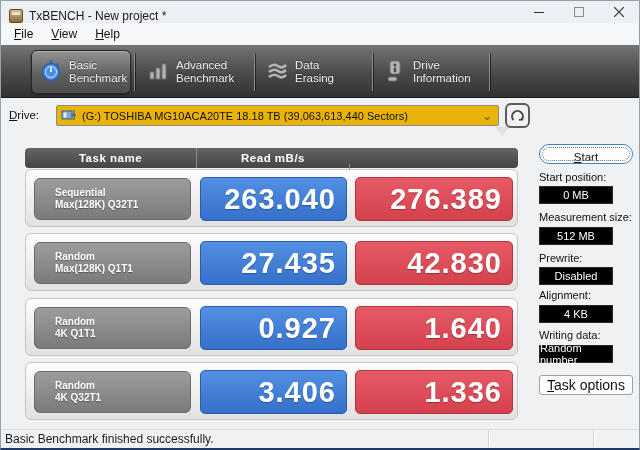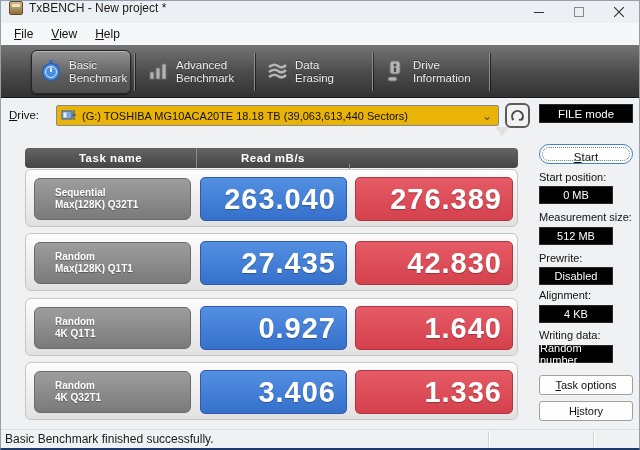--- a/index.html
+++ b/index.html
@@ -3,21 +3,21 @@
 <meta charset="utf-8">
 <style>
   * { margin:0; padding:0; box-sizing:border-box; }
   html,body { width:640px; height:450px; }
   body { font-family:"Liberation Sans", sans-serif; background:#f0f1f2; overflow:hidden; }
   #window { position:relative; width:640px; height:450px; background:#f0f1f2;
             border:1px solid #94a0ac; border-bottom:2px solid #1f3a66; }
 
   
   .titlebar { position:absolute; left:0; top:0; width:638px; height:22px; background:#eceff3;
-              display:flex; align-items:flex-start; }
+              display:flex; align-items:flex-end; }
   .app-icon { width:14px; height:14px; margin:0 6px 0 8px; border-radius:2px;
               background:linear-gradient(#c9a briefly,#8a6d3b);  }
   .app-icon { background:linear-gradient(#d7b98c,#8a6d3b); border:1px solid #5d4a27; position:relative; }
   .app-icon:after { content:""; position:absolute; left:2px; top:2px; width:8px; height:3px; background:#efe3c8; }
   .title-text { font-size:12px; color:#1b1b1b; }
   .win-controls { position:absolute; right:0; top:0; height:22px; display:flex; }
   .win-btn { width:40px; height:22px; display:flex; align-items:center; justify-content:center;
              font-size:11px; color:#333; }
   .win-btn svg { display:block; }
 
@@ -82,21 +82,21 @@
   
   .start-btn { position:absolute; left:538px; top:143px; width:94px; height:20px; background:#fdfdfd;
                border:1px solid #3f83c4; border-radius:10px; font-size:11.5px; color:#111;
                display:flex; align-items:flex-end; justify-content:center;
                outline:1px dotted #777; outline-offset:-4px; }
   .side-label { position:absolute; left:538px; font-size:11px; color:#111; }
   .side-box { position:absolute; left:538px; width:74px; height:18px; background:#000; color:#fff;
               font-size:11px; display:flex; align-items:center; justify-content:center;
               border:1px solid #2a2a2a; }
   .side-btn { position:absolute; left:538px; width:94px; height:20px; background:#fdfdfd;
-              border:1px solid #a0a0a0; border-radius:3px; font-size:11px; color:#111;
+              border:1px solid #a0a0a0; border-radius:3px; font-size:14px; color:#111;
               display:flex; align-items:center; justify-content:center; }
 
   
   .statusbar { position:absolute; left:0; top:428px; width:638px; height:19px; background:#f0f1f2;
                border-top:1px solid #dcdcdc; display:flex; align-items:center; font-size:12px;
                color:#1b1b1b; padding-left:4px; }
   .status-sep { position:absolute; top:430px; width:1px; height:16px; background:#d3d3d3;
                 box-shadow:1px 0 0 #fff; }
 </style>
 </head>
@@ -197,21 +197,20 @@
     <span class="combo-chevron">⌄</span>
   </div>
   <div class="refresh-btn">
     <span style="display:flex;">
       <svg width="15" height="15" viewBox="0 0 15 15">
         <path d="M3.5 12 A5.4 5.4 0 1 1 11.5 12" fill="none" stroke="#4a4a4a" stroke-width="2"></path>
         <path d="M11.5 12 l-2.6 -0.4 M11.5 12 l0.6 -2.6" stroke="#4a4a4a" stroke-width="1.6" fill="none"></path>
       </svg>
     </span>
   </div>
-  <div class="filemode-btn">FILE mode</div>
 
   <div class="tbl-header">
     <div class="th th1">Task name</div>
     <div class="th th2">Read mB/s</div>
     <div class="th th3">Write mB/s</div>
   </div>
 
   <div class="bench-row" style="top:168px;">
     <div class="task-btn">
         <span>Sequential</span>
@@ -260,23 +259,20 @@
 
   <div class="side-label" style="top:288px;">Alignment:</div>
   <div class="side-box" style="top:304px;">4 KB</div>
 
   <div class="side-label" style="top:328px;">Writing data:</div>
   <div class="side-box" style="top:344px;">Random number</div>
 
   <div class="side-btn" style="top:374px;">
       <span><span class="u">T</span><span>ask options</span></span>
     </div>
-  <div class="side-btn" style="top:400px;">
-      <span><span>H</span><span class="u">i</span><span>story</span></span>
-    </div>
 
   <div class="statusbar">
     <span>Basic Benchmark finished successfully.</span>
   </div>
   <div class="status-sep" style="left:487px;"></div>
   <div class="status-sep" style="left:592px;"></div>
 
 </div>
 
 </body></html>

